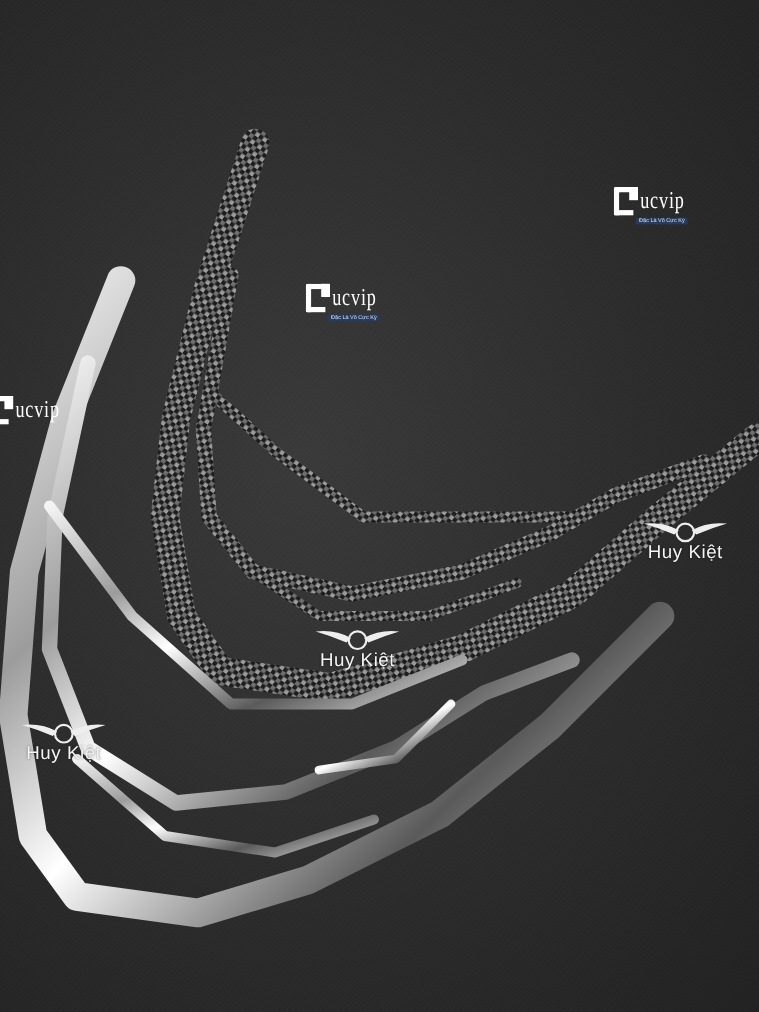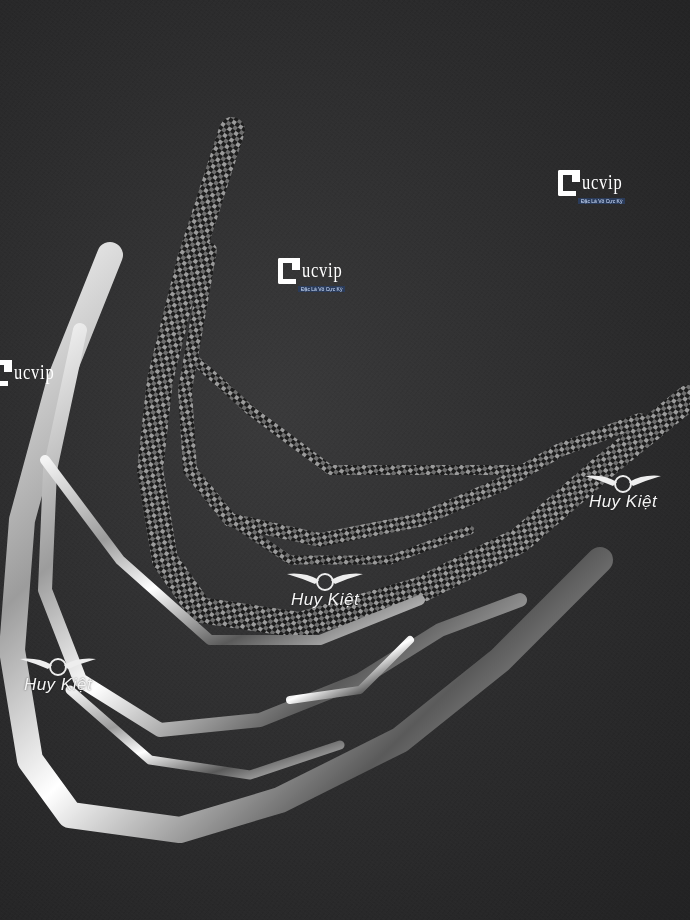--- a/index.html
+++ b/index.html
@@ -12,21 +12,21 @@
       repeating-linear-gradient(37deg, rgba(255,255,255,.03) 0 1px, transparent 1px 3px),
       repeating-linear-gradient(-51deg, rgba(0,0,0,.08) 0 1px, transparent 1px 4px);}
   svg.parts{position:absolute;left:0;top:0;}
   .wm-cucvip{position:absolute;display:flex;align-items:flex-start;color:#fff;}
   .wm-cucvip .logo-box{width:18px;height:26px;border:5px solid #fff;border-right:none;box-sizing:border-box;border-radius:2px 0 0 2px;position:relative;}
   .wm-cucvip .logo-box::after{content:"";position:absolute;right:-4px;top:-5px;width:8px;height:12px;background:#fff;}
   .wm-cucvip .txt{font-family:"Liberation Serif",serif;font-size:22px;letter-spacing:1px;line-height:24px;margin-left:6px;transform:scaleX(.75);transform-origin:left;}
   .wm-cucvip .sub{position:absolute;left:20px;top:28px;font-size:5px;background:#2a3b5a;color:#cfe0ff;padding:0 3px;white-space:nowrap;}
   .wm-huy{position:absolute;text-align:center;color:#f4f4f4;text-shadow:0 0 2px rgba(0,0,0,.6);}
   .wm-huy .wings{display:block;margin:0 auto;}
-  .wm-huy .name{font-size:17px;font-style:italic;letter-spacing:.5px;margin-top:-2px;}
+  .wm-huy .name{font-size:17px;letter-spacing:.5px;margin-top:-2px;}
 </style>
 </head>
 <body>
 
 <div class="photo">
   <div class="noise"></div>
 
   <svg class="parts" width="690" height="920" viewBox="0 0 690 920">
     <defs>
       <pattern id="carbon" width="8" height="8" patternUnits="userSpaceOnUse" patternTransform="rotate(35)">

